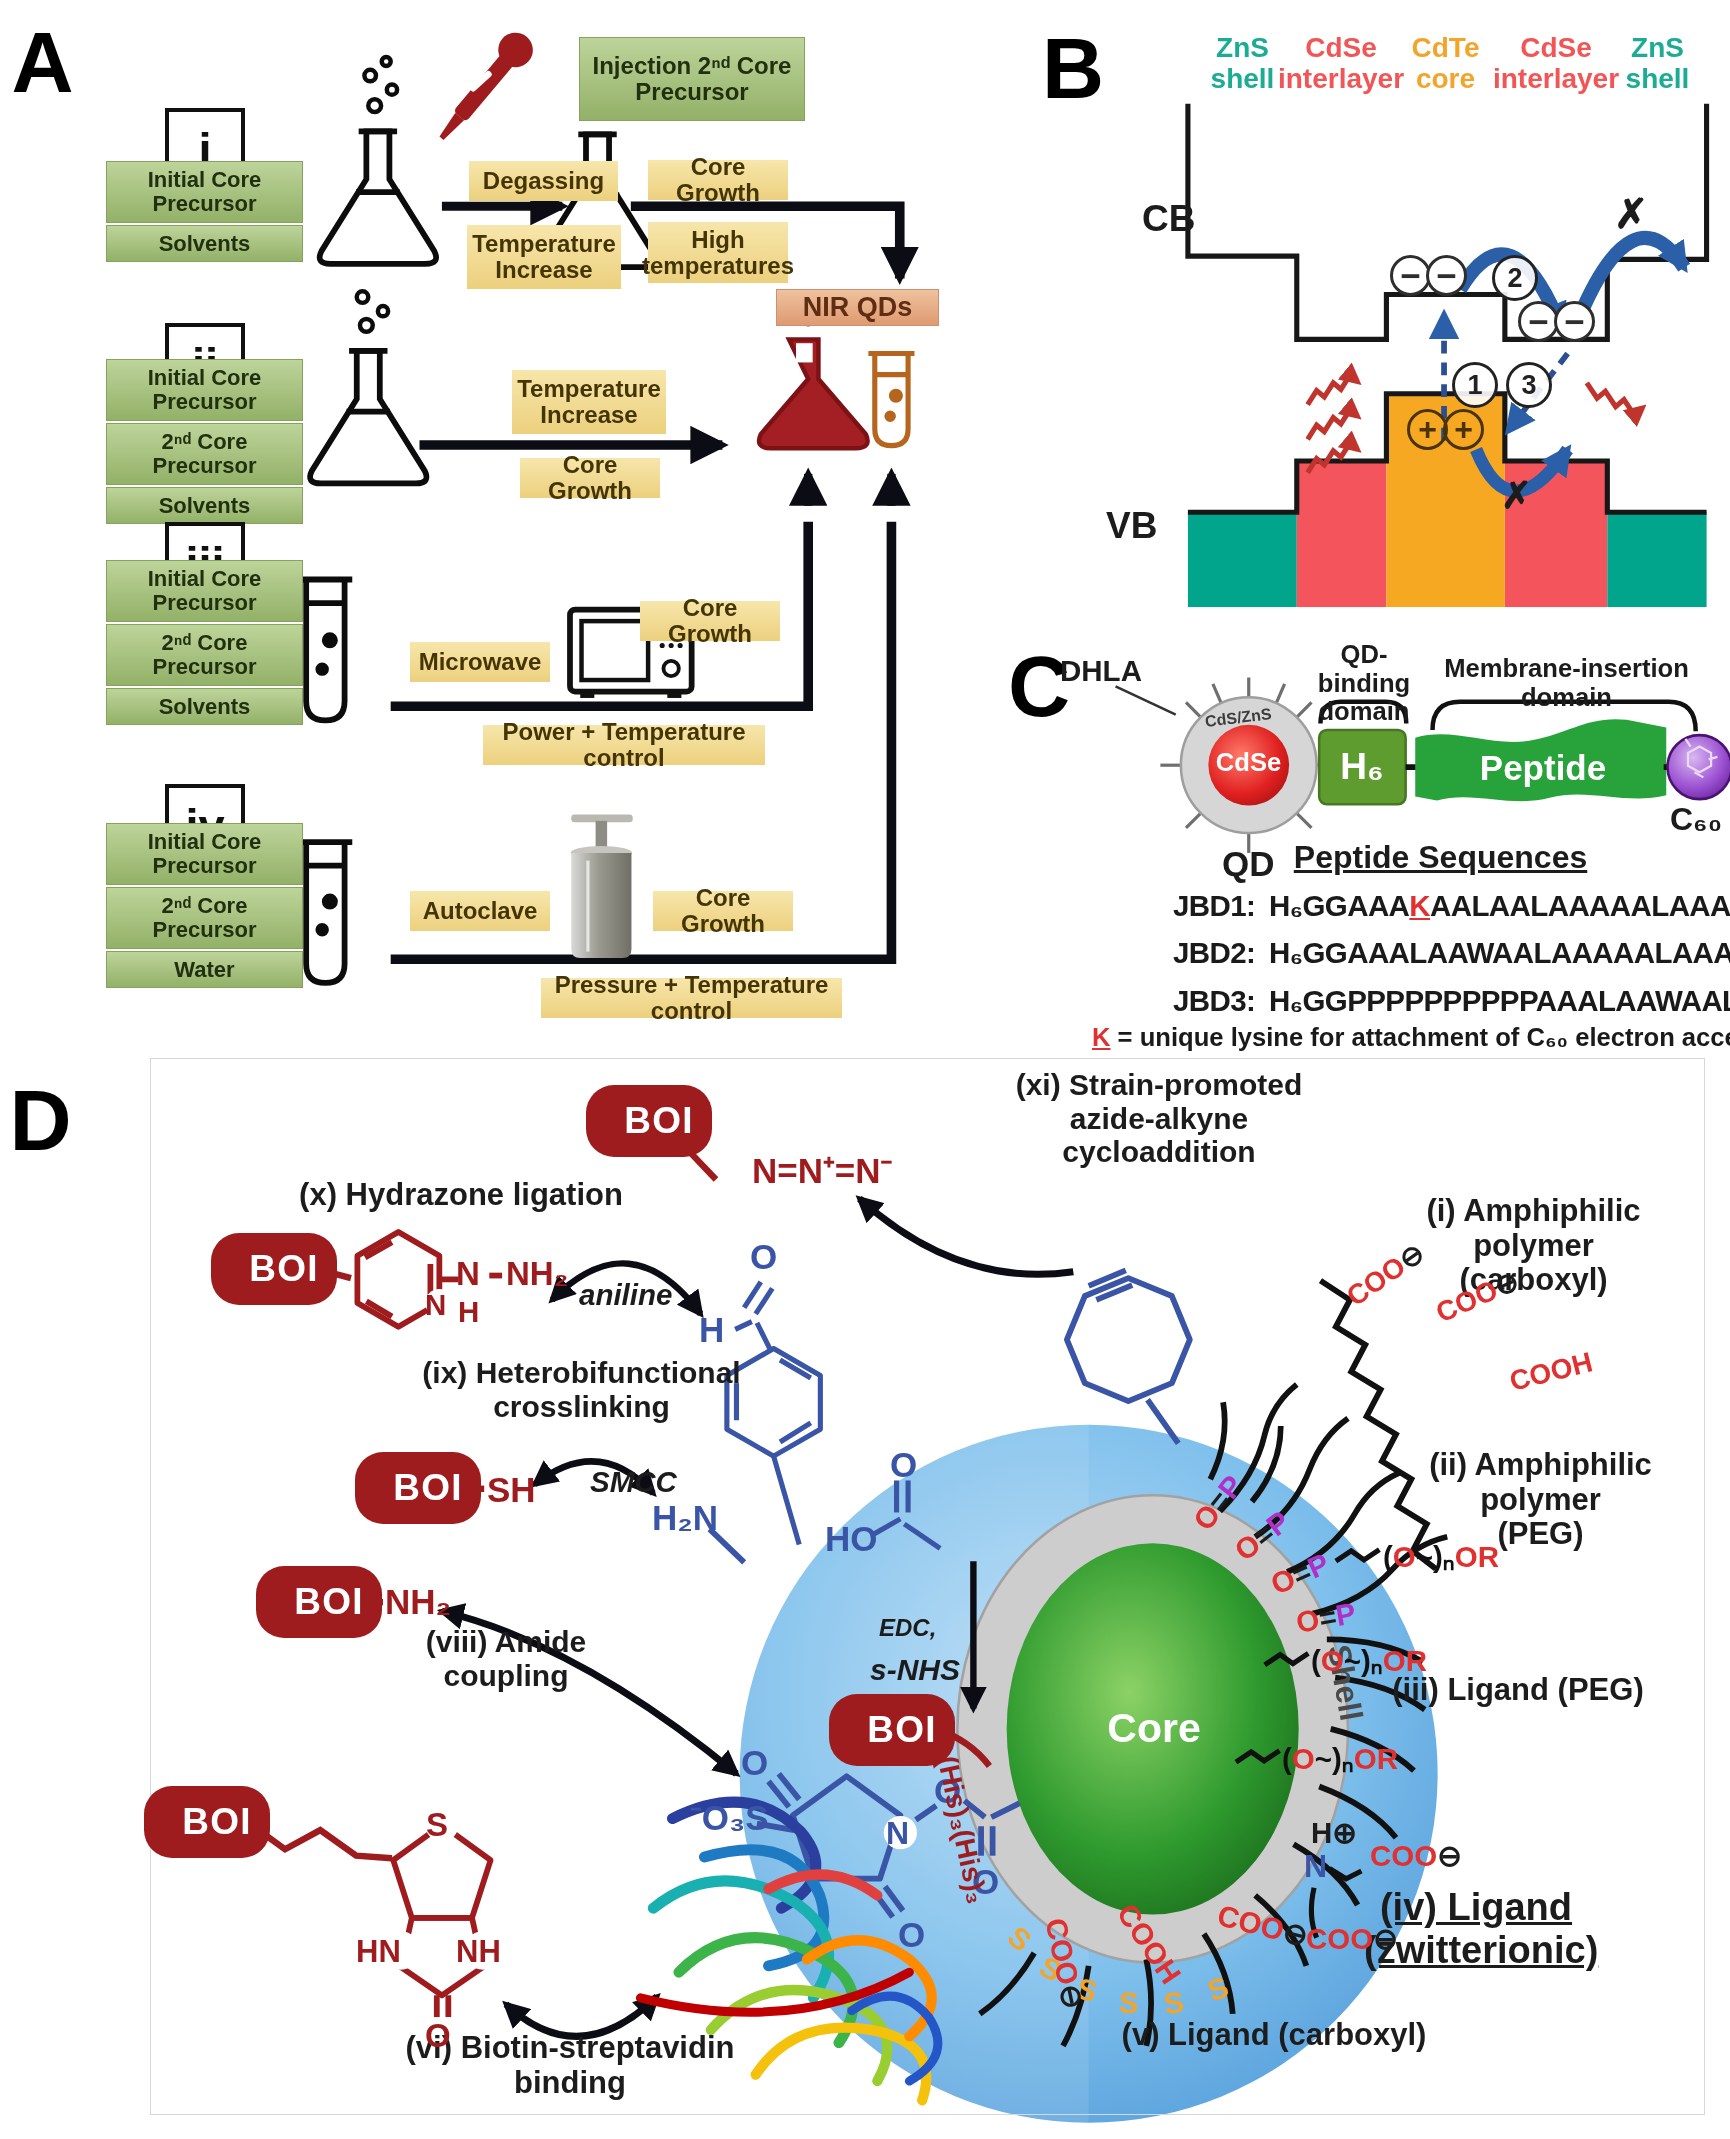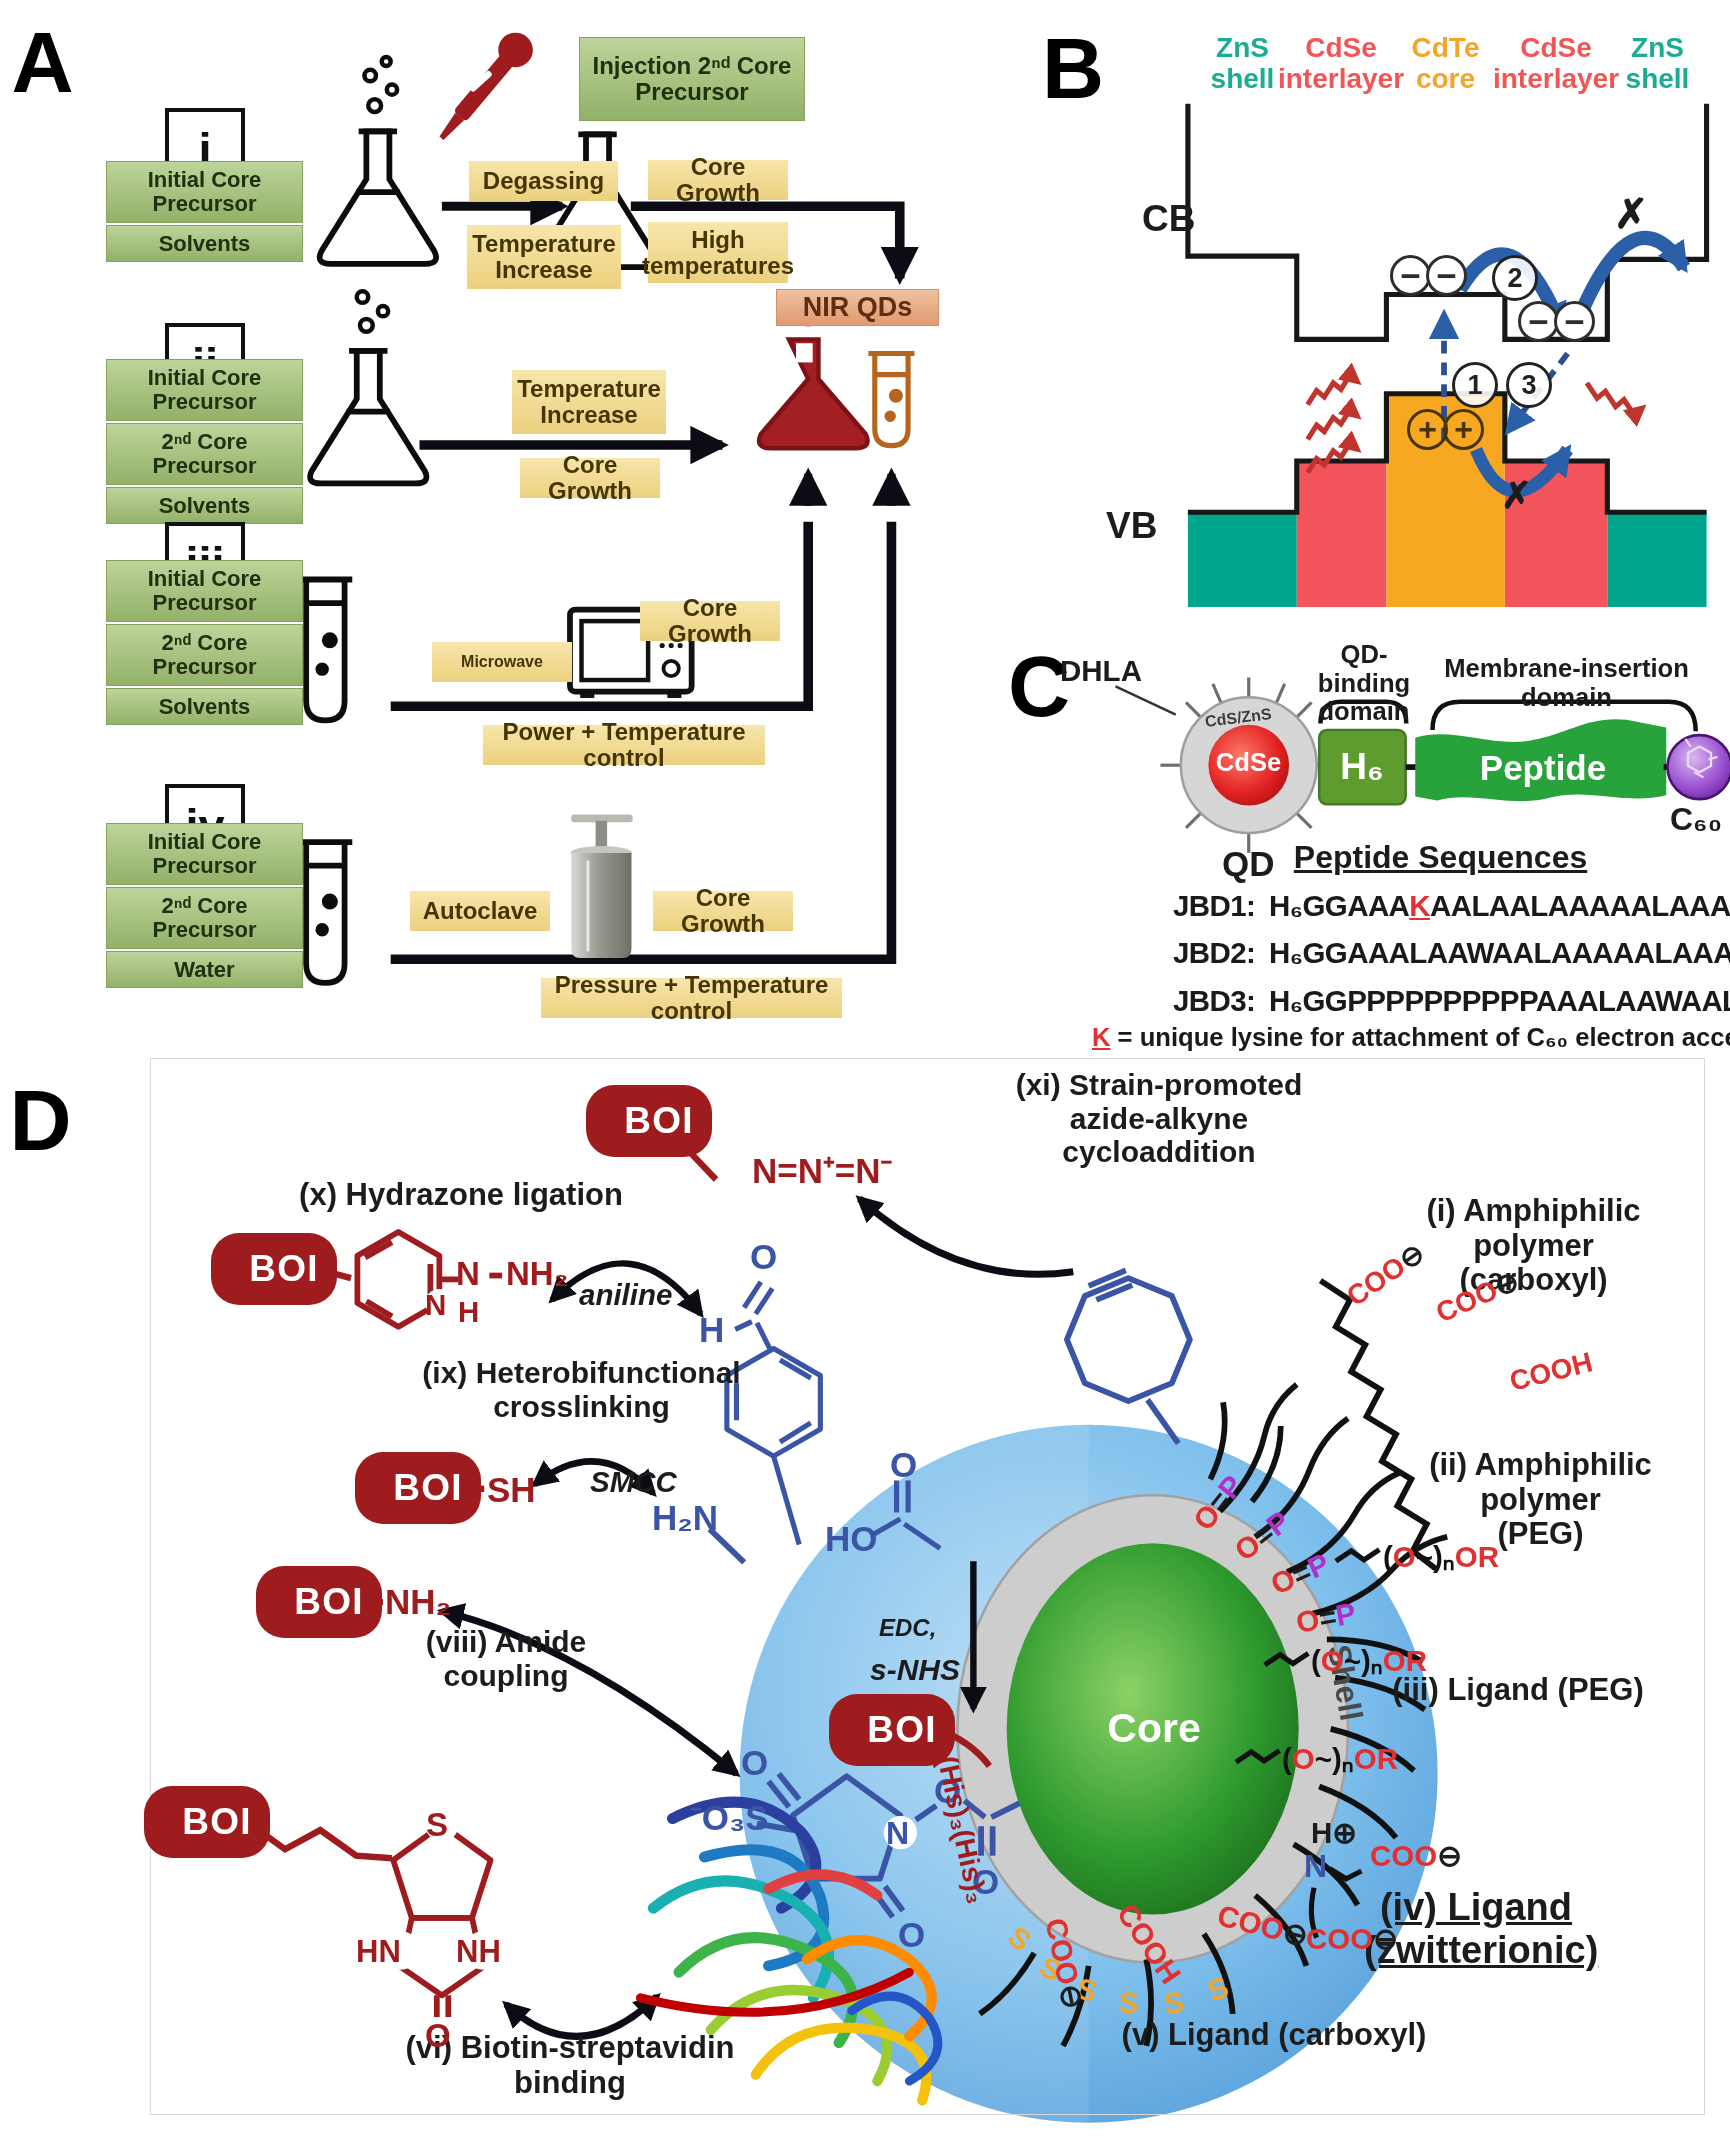--- a/index.html
+++ b/index.html
@@ -372,21 +372,21 @@
 <div class="abs box green" style="left:106px;top:359px;width:195px;height:60px;font-size:22px;">Initial Core Precursor</div>
 <div class="abs box green" style="left:106px;top:423px;width:195px;height:60px;font-size:22px;">2ⁿᵈ Core Precursor</div>
 <div class="abs box green" style="left:106px;top:487px;width:195px;height:35px;font-size:22px;">Solvents</div>
 <div class="abs box yellow" style="left:512px;top:370px;width:154px;height:64px;font-size:24px;">Temperature Increase</div>
 <div class="abs box yellow" style="left:520px;top:458px;width:140px;height:40px;font-size:24px;">Core Growth</div>
 
 <div class="abs box numbox" style="left:165px;top:522px;width:72px;height:77px;font-size:47px;">iii</div>
 <div class="abs box green" style="left:106px;top:560px;width:195px;height:60px;font-size:22px;">Initial Core Precursor</div>
 <div class="abs box green" style="left:106px;top:624px;width:195px;height:60px;font-size:22px;">2ⁿᵈ Core Precursor</div>
 <div class="abs box green" style="left:106px;top:688px;width:195px;height:35px;font-size:22px;">Solvents</div>
-<div class="abs box yellow" style="left:432px;top:642px;width:140px;height:40px;font-size:16px;">Microwave</div>
+<div class="abs box yellow" style="left:410px;top:642px;width:140px;height:40px;font-size:24px;">Microwave</div>
 <div class="abs box yellow" style="left:640px;top:601px;width:140px;height:40px;font-size:24px;">Core Growth</div>
 <div class="abs box yellow" style="left:483px;top:725px;width:282px;height:40px;font-size:24px;">Power + Temperature control</div>
 
 <div class="abs box numbox" style="left:165px;top:784px;width:72px;height:77px;font-size:47px;">iv</div>
 <div class="abs box green" style="left:106px;top:823px;width:195px;height:60px;font-size:22px;">Initial Core Precursor</div>
 <div class="abs box green" style="left:106px;top:887px;width:195px;height:60px;font-size:22px;">2ⁿᵈ Core Precursor</div>
 <div class="abs box green" style="left:106px;top:951px;width:195px;height:35px;font-size:22px;">Water</div>
 <div class="abs box yellow" style="left:410px;top:891px;width:140px;height:40px;font-size:24px;">Autoclave</div>
 <div class="abs box yellow" style="left:653px;top:891px;width:140px;height:40px;font-size:24px;">Core Growth</div>
 <div class="abs box yellow" style="left:541px;top:978px;width:301px;height:40px;font-size:24px;">Pressure + Temperature control</div>

